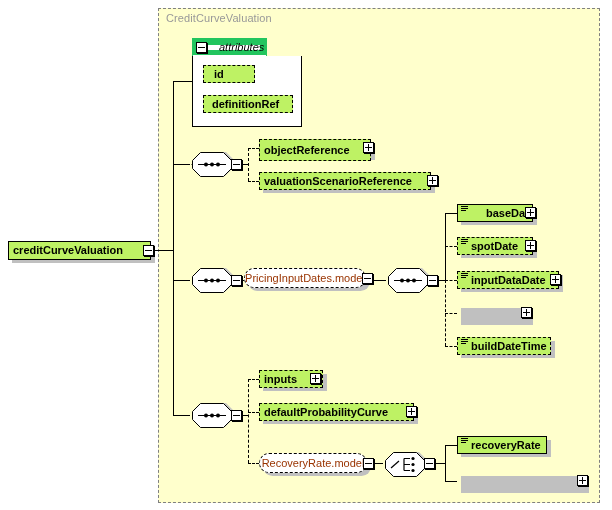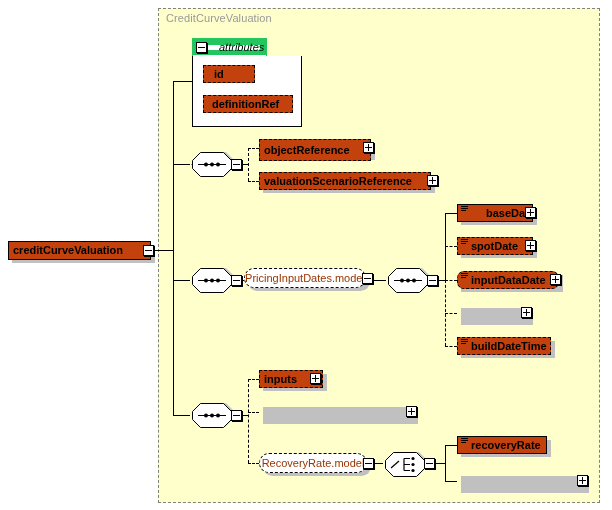--- a/index.html
+++ b/index.html
@@ -22,21 +22,21 @@
     color:#999999;
     font-size:11px;
     white-space:nowrap;
     letter-spacing:0.1px;
   }
 
   
   .node{
     position:absolute;
     box-sizing:border-box;
-    background:#c2410c;
+    background:#bef264;
     border:1px solid #000000;
     display:flex;align-items:center;
     font-size:11px;font-weight:bold;color:#000000;
     white-space:nowrap;
     z-index:5;
   }
   .node.optional{border:1px dashed #000000;}
   .node .lbl{padding:0 4px;line-height:1;}
   
   .shadow{
@@ -259,21 +259,21 @@
     <span class="seqmark">
       <i></i>
         <i></i>
         <i></i>
     </span>
     <span class="lbl" style="margin-left:9px;">spotDate</span>
   </div>
   <div class="expander plus" style="left:525px;top:240px;"></div>
 
   <div class="shadow" style="left:461px;top:275px;width:102px;height:17px;"></div>
-  <div class="node optional" style="left:457px;top:271px;width:102px;height:18px;border-radius:7px;">
+  <div class="node optional" style="left:457px;top:271px;width:102px;height:18px;">
     <span class="seqmark">
       <i></i>
         <i></i>
         <i></i>
     </span>
     <span class="lbl" style="margin-left:9px;">inputDataDate</span>
   </div>
   <div class="expander plus" style="left:550px;top:274px;"></div>
 
   <div class="shadow" style="left:461px;top:308px;width:72px;height:17px;"></div>
@@ -308,20 +308,23 @@
   <div class="dl h" style="left:248px;top:412px;width:11px;"></div>
   <div class="dl h" style="left:248px;top:463px;width:11px;"></div>
 
   <div class="shadow" style="left:263px;top:374px;width:64px;height:17px;"></div>
   <div class="node optional" style="left:259px;top:370px;width:64px;height:18px;">
     <span class="lbl">inputs</span>
   </div>
   <div class="expander plus" style="left:310px;top:373px;"></div>
 
   <div class="shadow" style="left:263px;top:407px;width:155px;height:17px;"></div>
+  <div class="node optional" style="left:259px;top:403px;width:155px;height:18px;">
+    <span class="lbl">defaultProbabilityCurve</span>
+  </div>
   <div class="expander plus" style="left:406px;top:406px;"></div>
 
   <div class="shadow" style="left:263px;top:457px;width:108px;height:19px;border-radius:11px;"></div>
   <div class="modelbox" style="left:259px;top:453px;width:108px;height:20px;">
     <span>RecoveryRate.model</span>
   </div>
   <div class="expander" style="left:363px;top:458px;"></div>
   <div class="ln h" style="left:371px;top:463px;width:12px;"></div>
 
   <div class="comp" style="left:383px;top:452px;">

